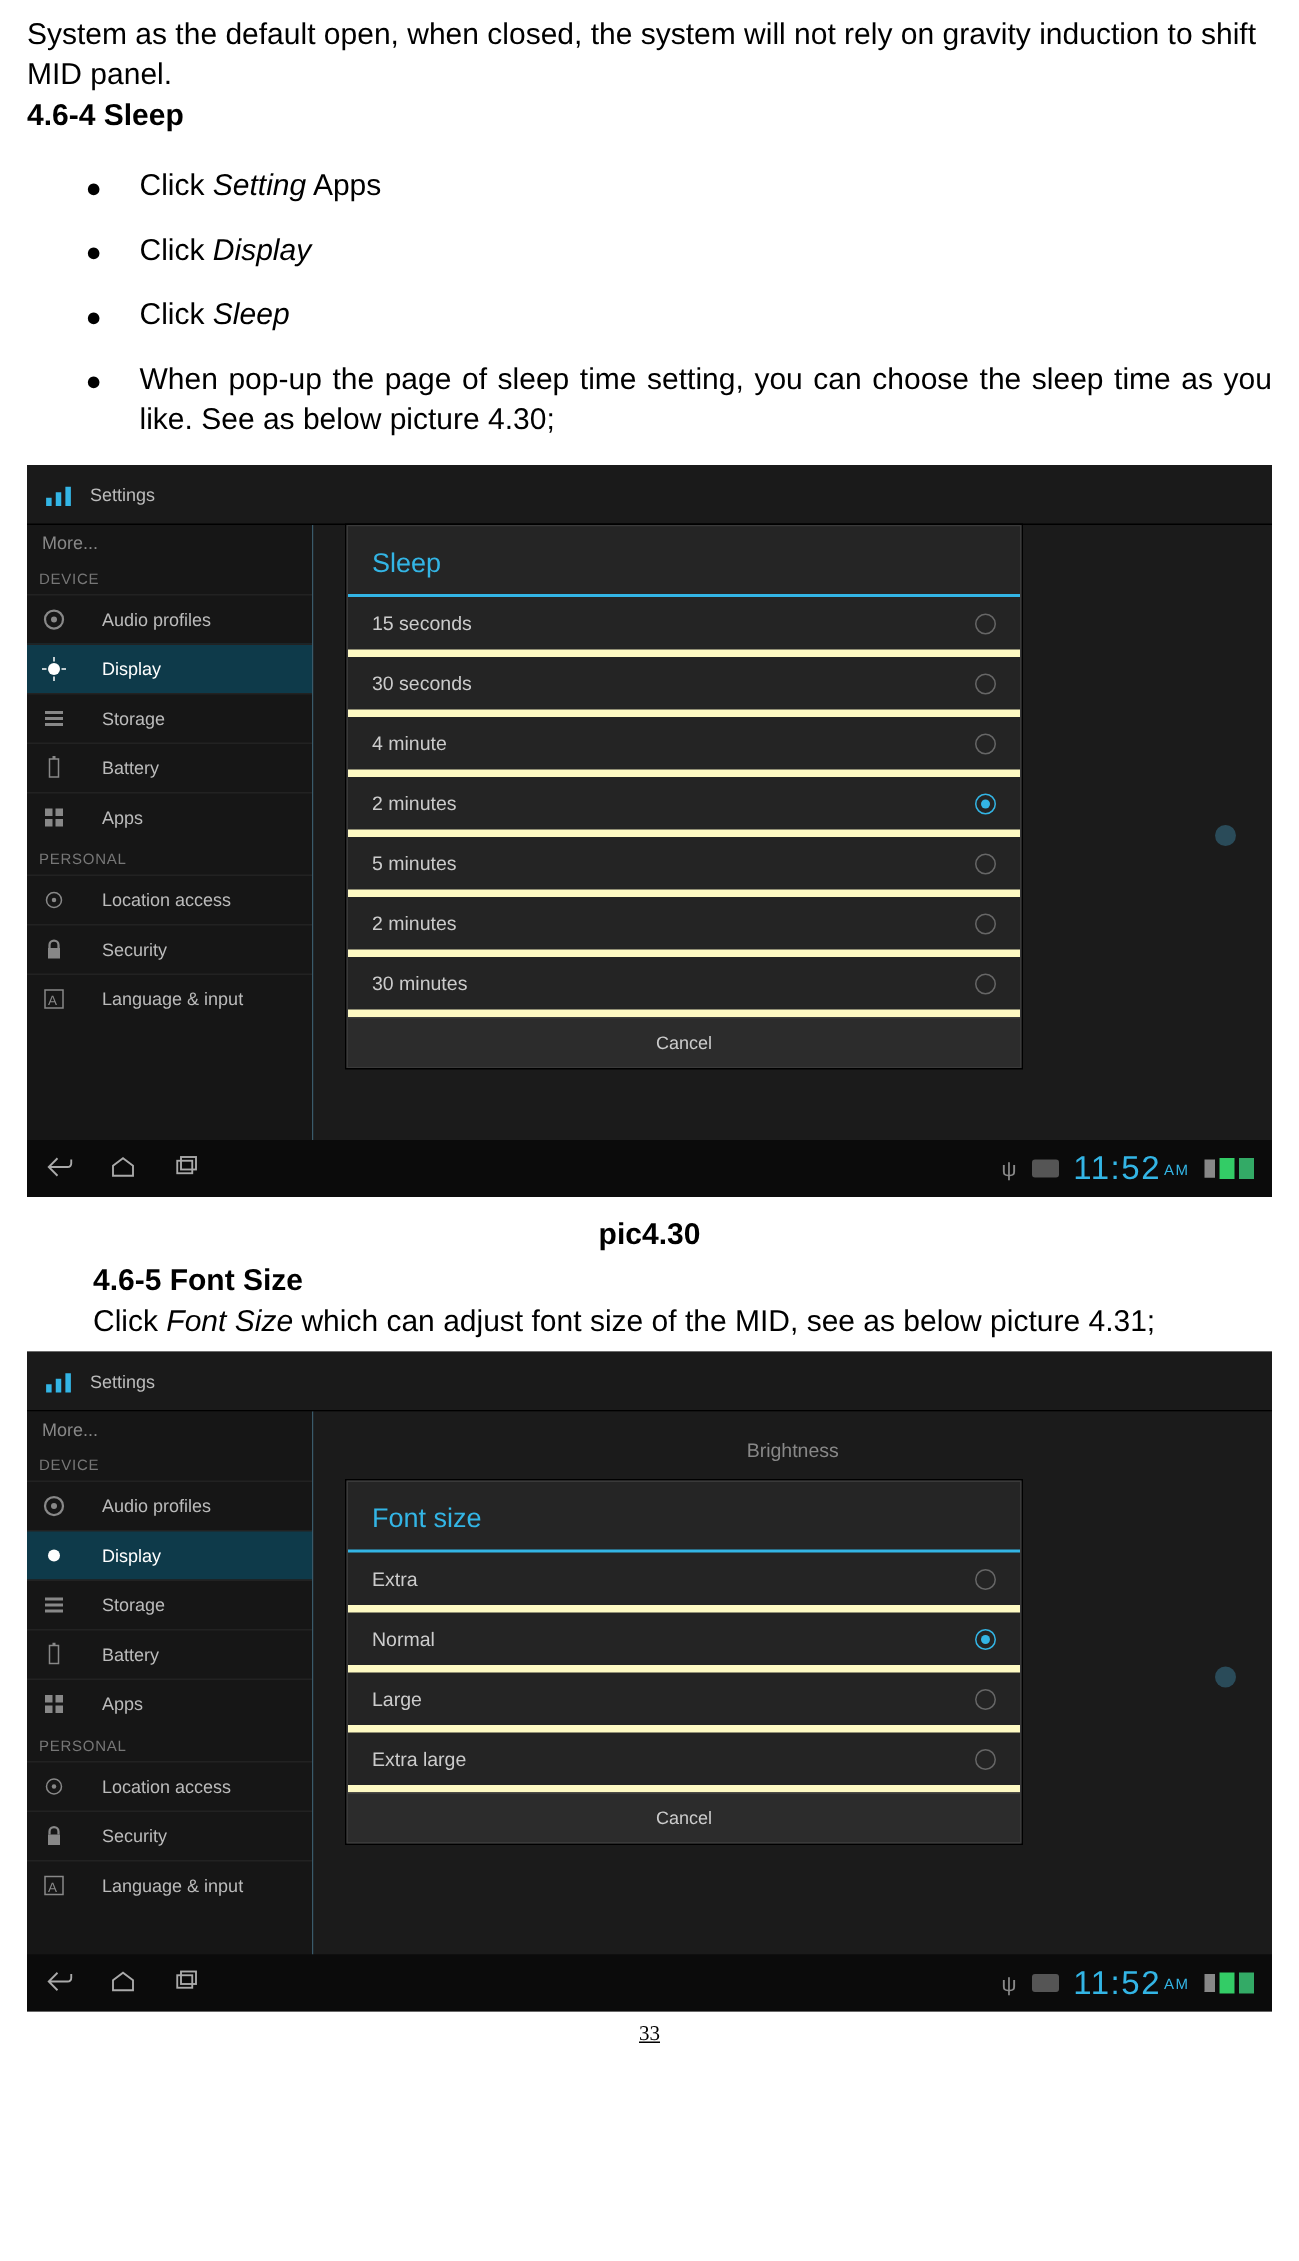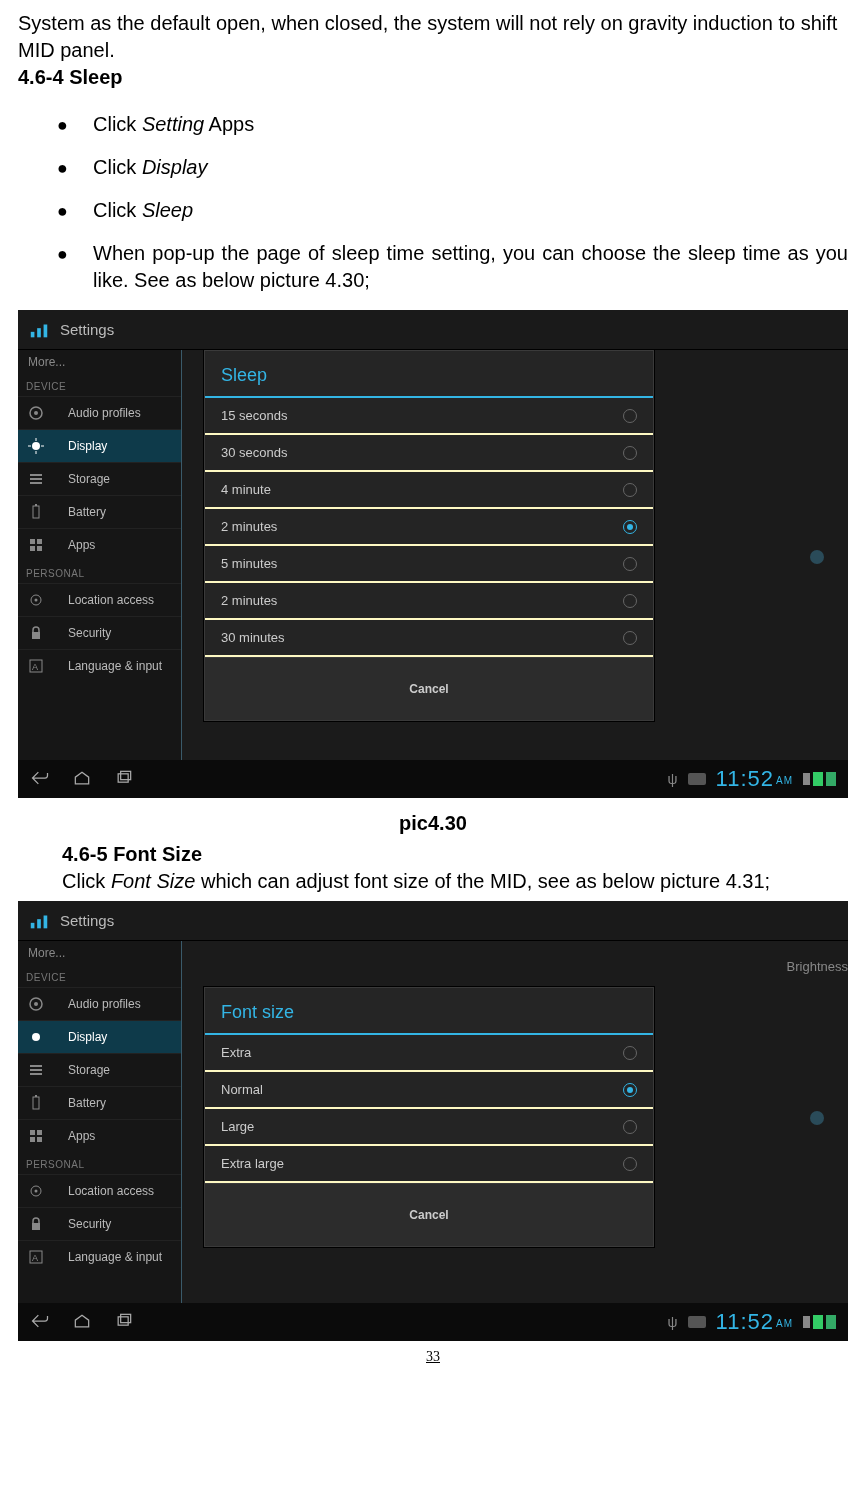--- a/index.html
+++ b/index.html
@@ -15,39 +15,39 @@
   .indent-block .sh { font-weight: bold; }
   .indent-block p { line-height: 1.35; }
   .pagenum { text-align: center; font-size: 14px; margin-top: 8px; font-family: "Times New Roman", serif; text-decoration: underline; }
 
   
   .device { width: 830px; height: 488px; background: #111; color: #ddd; position: relative; font-size: 13px; overflow: hidden; }
   .device.small { height: 440px; }
   .topbar { display: flex; align-items: center; height: 40px; padding: 0 8px; background: #1a1a1a; border-bottom: 1px solid #000; }
   .topbar .sicon { width: 26px; height: 26px; display: inline-flex; align-items: center; justify-content: center; margin-right: 8px; }
   .topbar .sicon svg { width: 22px; height: 22px; }
-  .topbar .ttl { color: #bbb; font-size: 15px; }
+  .topbar .ttl { color: #bbb; font-size: 12px; }
   .body2 { display: flex; height: calc(100% - 40px - 38px); }
-  .sidebar { width: 164px; background: #161616; border-right: 1px solid #3a5a6a; display: flex; flex-direction: column; font-size: 12px; }
+  .sidebar { width: 191px; background: #161616; border-right: 1px solid #3a5a6a; display: flex; flex-direction: column; font-size: 12px; }
   .sb-more { color: #888; padding: 5px 10px; font-size: 12px; }
   .sb-cat { color: #777; padding: 7px 8px 4px 8px; font-size: 10px; letter-spacing: 0.5px; }
   .sb-item { display: flex; align-items: center; padding: 8px 10px; color: #bbb; gap: 24px; border-top: 1px solid #222; }
   .sb-item.active { background: #0e3a4a; color: #fff; }
   .sb-ico { width: 16px; height: 16px; display: inline-block; }
   .main { flex: 1; background: #1b1b1b; position: relative; }
-  .main2-brightness { text-align:right; color:#888; padding:18px 0; font-size:13px; }
+  .main2-brightness { text-align:center; color:#888; padding:18px 0; font-size:13px; }
   .dialog { position: absolute; top: 0; left: 22px; width: 450px; background: #242424; border: 1px solid #3a3a3a; box-shadow: 0 0 0 1px #000; }
   .dialog.d2 { top: 46px; }
   .dlg-title { color: #33b5e5; font-size: 18px; padding: 14px 16px 10px 16px; border-bottom: 2px solid #33b5e5; background:#252525; }
-  .dlg-row { display: flex; align-items: center; justify-content: space-between; padding: 10px 16px; border-bottom: 2px solid #fef9c3; color: #ccc; font-size: 13px; }
+  .dlg-row { display: flex; align-items: center; justify-content: space-between; padding: 10px 16px; border-bottom: 5px solid #fef9c3; color: #ccc; font-size: 13px; }
   .dlg-row:last-of-type { border-bottom: none; }
   .radio { width: 14px; height: 14px; border: 1px solid #666; border-radius: 50%; display: inline-block; position: relative; }
   .radio.on { border-color: #33b5e5; }
   .radio.on::after { content: ''; position: absolute; inset: 3px; background: #33b5e5; border-radius: 50%; }
-  .dlg-cancel { text-align: center; padding: 24px 0; color: #ccc; background: #2c2c2c; border-top: 1px solid #3a3a3a; font-size: 12px; font-weight: bold; }
+  .dlg-cancel { text-align: center; padding: 9px 0; color: #ccc; background: #2c2c2c; border-top: 1px solid #3a3a3a; font-size: 12px; }
   .rightdot { position:absolute; right:24px; top:200px; width:14px; height:14px; background:#2a4b59; border-radius:50%; }
   .rightdot.d2 { top:170px; }
   .nav { position: absolute; bottom: 0; left: 0; right: 0; height: 38px; background: #0b0b0b; display: flex; align-items: center; justify-content: space-between; padding: 0 12px; }
   .nav-left { display: flex; gap: 22px; align-items: center; color: #888; }
   .nav-left span svg { width: 20px; height: 18px; }
   .nav-right { display: flex; align-items: center; gap: 10px; color: #ccc; font-size: 11px; }
   .clock { color: #33b5e5; font-size: 22px; font-weight: 300; letter-spacing: 1px; }
   .clock small { font-size: 10px; vertical-align: middle; margin-left: 2px; }
   .sigicons { display:flex; gap:3px; align-items:center; }
   .sigicons span { width:10px; height:14px; background:#2c6; display:inline-block; }

